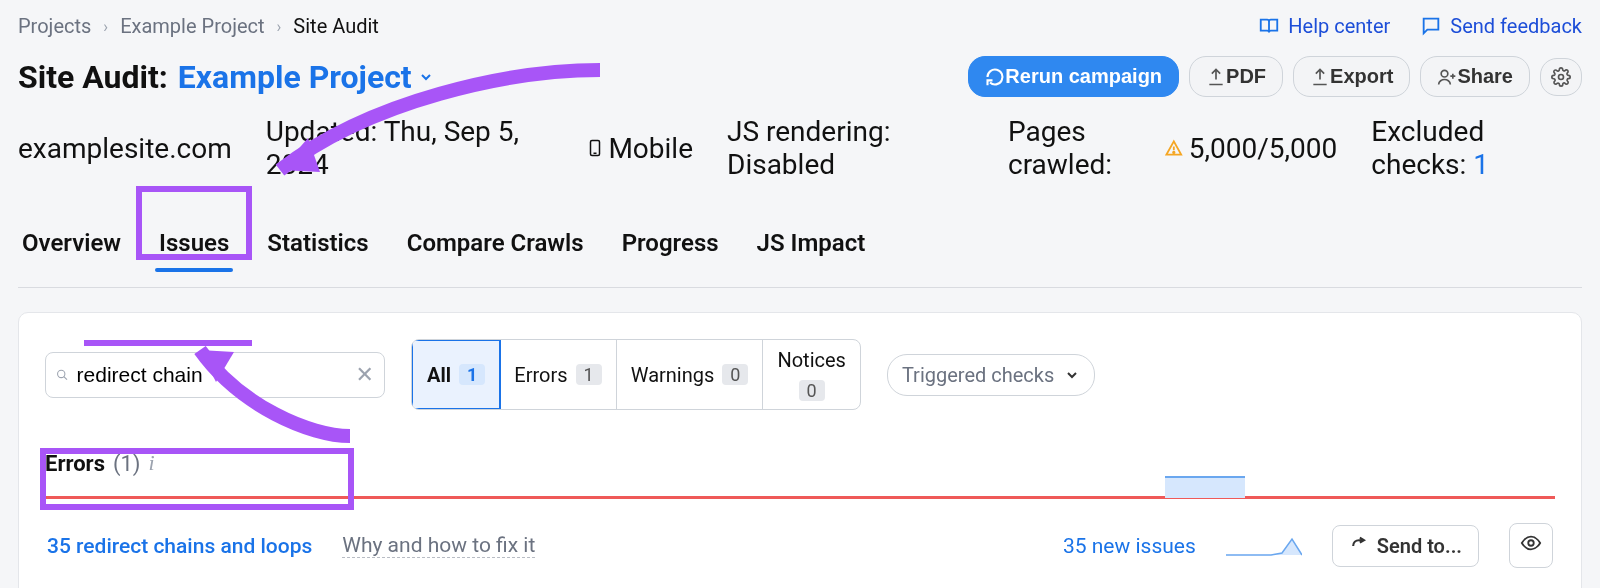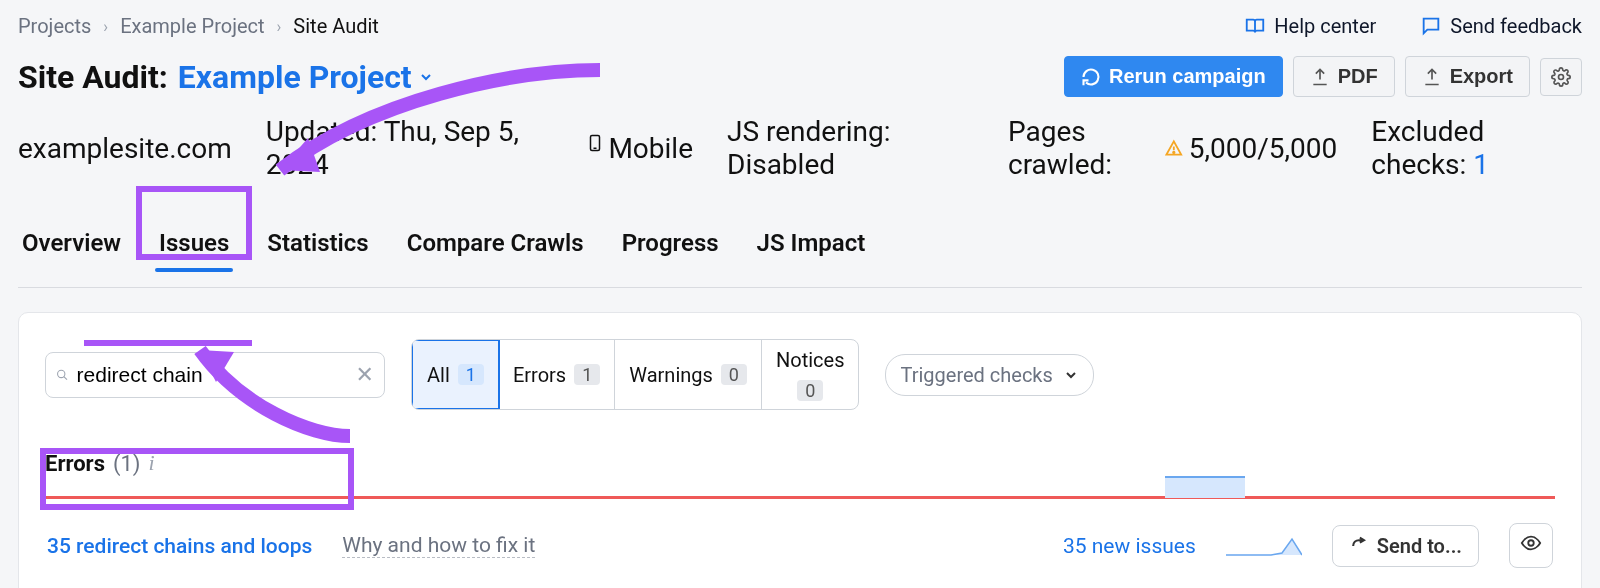--- a/index.html
+++ b/index.html
@@ -28,24 +28,24 @@
   gap: 12px;
   font-size: 20px;
   color: #6b7280;
 }
 .breadcrumb .crumb-link { color: #6b7280; cursor: pointer; }
 .breadcrumb .crumb-current { color: #111; }
 .breadcrumb .chevron { color: #9ca3af; font-size: 16px; }
 
 .top-links {
   display: flex;
-  gap: 44px;
-  align-items: center;
-  font-size: 20px;
-  color: #0f172a;
+  gap: 30px;
+  align-items: center;
+  font-size: 20px;
+  color: #1d4ed8;
   justify-content: flex-end;
 }
 .top-links .lnk { display: flex; align-items: center; gap: 8px; cursor: pointer; }
 .top-links svg { width: 22px; height: 22px; }
 
 .title-row {
   display: flex;
   align-items: center;
   justify-content: space-between;
   margin-top: 18px;
@@ -67,28 +67,27 @@
 .title-left .project-link svg { width: 16px; height: 16px; }
 
 .title-actions {
   display: flex;
   gap: 10px;
   align-items: center;
 }
 .btn {
   display: inline-flex;
   align-items: center;
-  gap: 8px;
   border: 1px solid #cfd4da;
   background: #f3f4f6;
   color: #333;
   font-size: 20px;
   font-weight: 600;
   padding: 8px 16px;
-  border-radius: 4px;
+  border-radius: 17px;
   cursor: pointer;
 }
 .btn.primary {
   background: #2f88f0;
   border-color: #2f88f0;
   color: #fff;
 }
 .btn.icon-only { padding: 8px 10px; }
 .btn svg { width: 20px; height: 20px; }
 
@@ -175,20 +174,21 @@
   padding: 8px 14px;
   font-size: 20px;
   border-right: 1px solid #cfd4da;
   cursor: pointer;
 }
 .seg:last-child { border-right: none; flex-direction: column; }
 .seg.active {
   background: #eaf2fe;
   border: 2px solid #1a73e8;
   margin: -1px;
+  font-weight: bold;
 }
 .seg .count-badge {
   background: #e6e8ec;
   color: #555;
   border-radius: 4px;
   padding: 0 8px;
   font-size: 18px;
 }
 .seg.active .count-badge {
   background: #d6e7fd;
@@ -339,36 +339,43 @@
             <path d="M12 3v12M7 8l5-5 5 5M4 21h16"></path>
           </svg>
         <span>PDF</span>
       </button>
       <button class="btn">
         <svg viewBox="0 0 24 24" fill="none" stroke="#555" stroke-width="2">
             <path d="M12 3v12M7 8l5-5 5 5M4 21h16"></path>
           </svg>
         <span>Export</span>
       </button>
+      <button class="btn">
+        <svg viewBox="0 0 24 24" fill="none" stroke="#555" stroke-width="2">
+            <circle cx="9" cy="8" r="4"></circle>
+            <path d="M2 21c0-4 4-6 7-6s7 2 7 6M19 8v6M16 11h6"></path>
+          </svg>
+        <span>Share</span>
+      </button>
       <button class="btn icon-only">
         <svg viewBox="0 0 24 24" fill="none" stroke="#555" stroke-width="2">
             <circle cx="12" cy="12" r="3"></circle>
             <path d="M19.4 15a1.7 1.7 0 0 0 .3 1.8l.1.1a2 2 0 1 1-2.8 2.8l-.1-.1a1.7 1.7 0 0 0-1.8-.3 1.7 1.7 0 0 0-1 1.5V21a2 2 0 1 1-4 0v-.1a1.7 1.7 0 0 0-1-1.5 1.7 1.7 0 0 0-1.8.3l-.1.1a2 2 0 1 1-2.8-2.8l.1-.1a1.7 1.7 0 0 0 .3-1.8 1.7 1.7 0 0 0-1.5-1H3a2 2 0 1 1 0-4h.1a1.7 1.7 0 0 0 1.5-1 1.7 1.7 0 0 0-.3-1.8l-.1-.1a2 2 0 1 1 2.8-2.8l.1.1a1.7 1.7 0 0 0 1.8.3h.1a1.7 1.7 0 0 0 1-1.5V3a2 2 0 1 1 4 0v.1a1.7 1.7 0 0 0 1 1.5 1.7 1.7 0 0 0 1.8-.3l.1-.1a2 2 0 1 1 2.8 2.8l-.1.1a1.7 1.7 0 0 0-.3 1.8v.1a1.7 1.7 0 0 0 1.5 1H21a2 2 0 1 1 0 4h-.1a1.7 1.7 0 0 0-1.5 1z"></path>
           </svg>
       </button>
     </div>
   </div>
 
   <div class="meta-row">
     <span>examplesite.com</span>
     <span>
       <span>Updated:</span>
       <span>Thu, Sep 5, 2024</span>
     </span>
-    <span style="display:flex;gap:4px">
+    <span style="display:flex;align-items:center;gap:4px">
       <svg width="18" height="22" viewBox="0 0 24 24" fill="none" stroke="#111" stroke-width="2">
           <rect x="6" y="2" width="12" height="20" rx="2"></rect>
           <line x1="10" y1="19" x2="14" y2="19"></line>
         </svg>
       <span>Mobile</span>
     </span>
     <span>
       <span>JS rendering:</span>
       <span>Disabled</span>
     </span>

